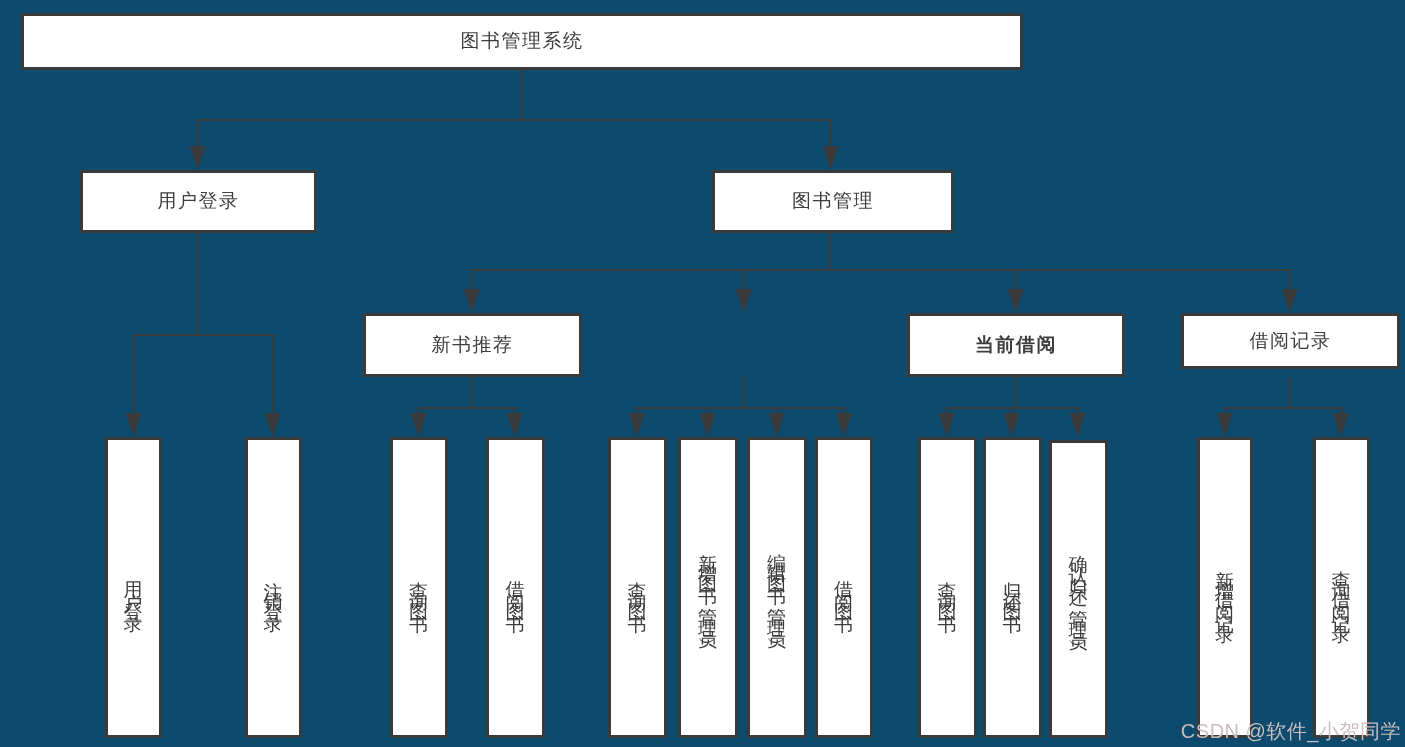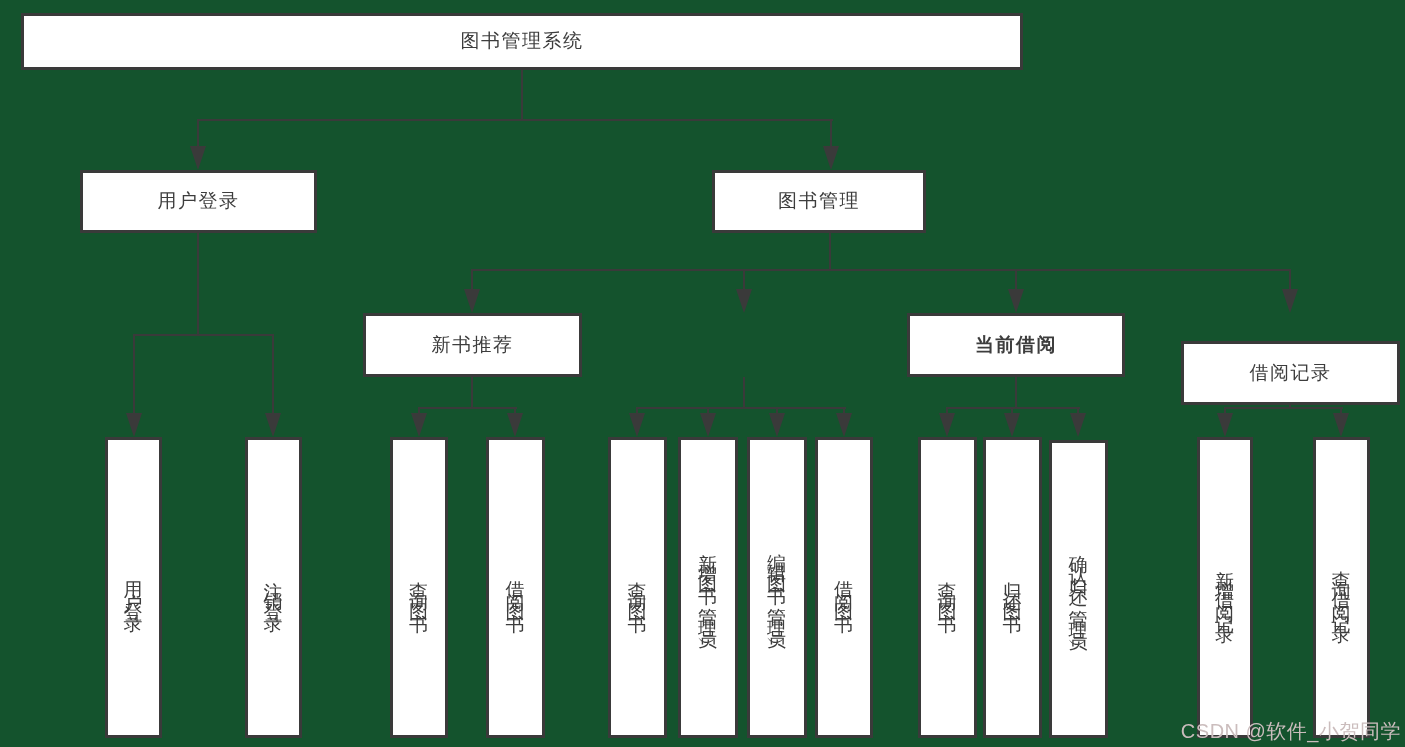--- a/index.html
+++ b/index.html
@@ -8,21 +8,21 @@
     --watermark: #cbbdbd;
   }
   * { margin: 0; padding: 0; box-sizing: border-box; }
   html, body { background: #ffffff; }
   body { font-family: "Liberation Sans", sans-serif; }
 
   .canvas {
     position: relative;
     width: 1405px;
     height: 747px;
-    background: #14532d;
+    background: #0c4a6e;
     overflow: hidden;
   }
 
   
   .node {
     position: absolute;
     background: #ffffff;
     border: 3px solid var(--line);
     display: flex;
     align-items: center;
@@ -82,21 +82,21 @@
   <div class="vline" style="left:521px; top:69px; height:52px;"></div>
   <div class="hline" style="left:197px; top:119px; width:636px;"></div>
   <div class="vline" style="left:197px; top:119px; height:29px;"></div>
   <div class="arrow" style="left:190px; top:146px;"></div>
   <div class="vline" style="left:830px; top:119px; height:29px;"></div>
   <div class="arrow" style="left:823px; top:146px;"></div>
 
   <div class="node" style="left:80px; top:170px; width:237px; height:63px;">
     <span class="lbl">用户登录</span>
   </div>
-  <div class="node" style="left:712px; top:170px; width:214px; height:63px;">
+  <div class="node" style="left:712px; top:170px; width:242px; height:63px;">
     <span class="lbl">图书管理</span>
   </div>
 
   <div class="vline" style="left:197px; top:233px; height:103px;"></div>
   <div class="hline" style="left:133px; top:334px; width:141px;"></div>
   <div class="vline" style="left:133px; top:334px; height:80px;"></div>
   <div class="arrow" style="left:126px; top:413px;"></div>
   <div class="vline" style="left:272px; top:334px; height:80px;"></div>
   <div class="arrow" style="left:265px; top:413px;"></div>
 
@@ -110,21 +110,21 @@
   <div class="arrow" style="left:1008px; top:289px;"></div>
   <div class="vline" style="left:1289px; top:269px; height:24px;"></div>
   <div class="arrow" style="left:1282px; top:289px;"></div>
 
   <div class="node" style="left:363px; top:313px; width:219px; height:64px;">
     <span class="lbl">新书推荐</span>
   </div>
   <div class="node" style="left:907px; top:313px; width:218px; height:64px;font-weight:bold;">
     <span class="lbl">当前借阅</span>
   </div>
-  <div class="node" style="left:1181px; top:313px; width:219px; height:64px;margin-top:28px;">
+  <div class="node" style="left:1181px; top:313px; width:219px; height:56px;">
     <span class="lbl">借阅记录</span>
   </div>
 
   <div class="vline" style="left:471px; top:377px; height:32px;"></div>
   <div class="hline" style="left:418px; top:407px; width:99px;"></div>
   <div class="vline" style="left:418px; top:407px; height:8px;"></div>
   <div class="arrow" style="left:411px; top:413px;"></div>
   <div class="vline" style="left:514px; top:407px; height:8px;"></div>
   <div class="arrow" style="left:507px; top:413px;"></div>
 

